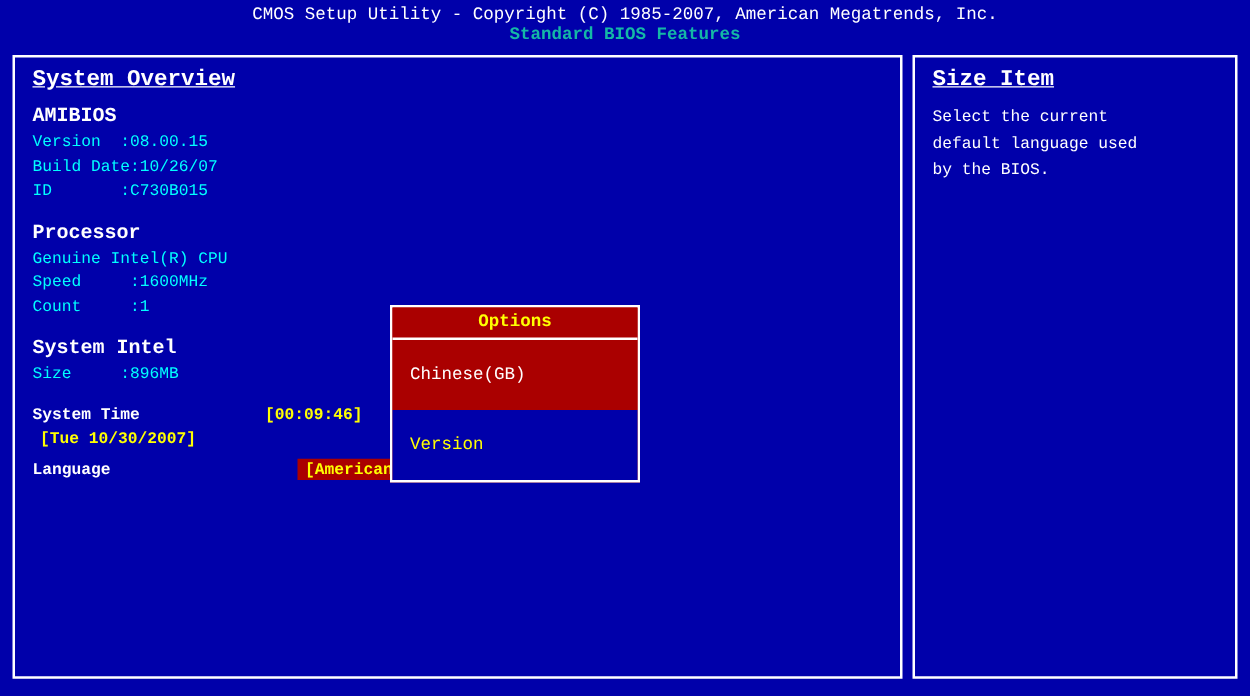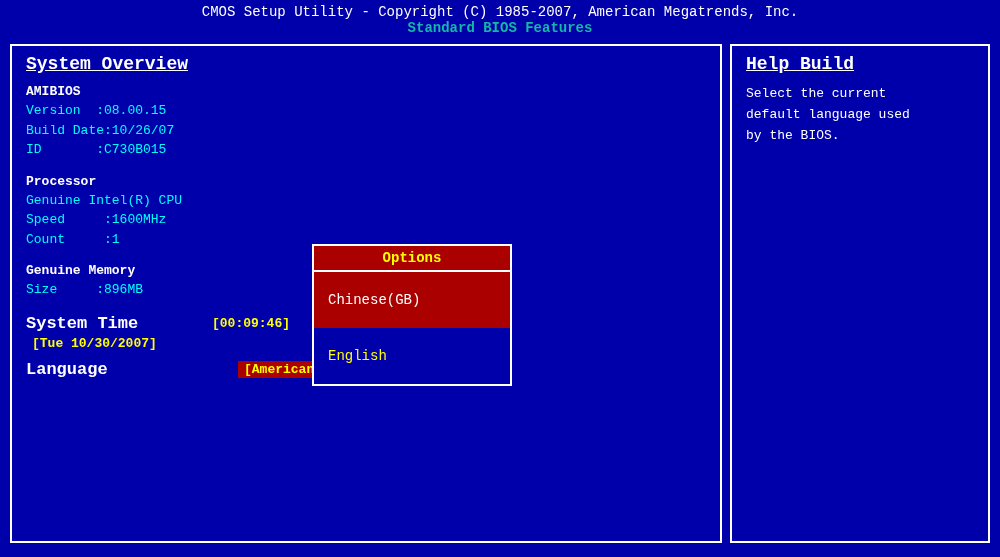--- a/index.html
+++ b/index.html
@@ -63,41 +63,41 @@
       margin-bottom: 10px;
       text-decoration: underline;
     }
 
     .section {
       margin-bottom: 14px;
     }
 
     .section-label {
       color: #ffffff;
-      font-size: 13px;
+      font-size: 16px;
       font-weight: bold;
       margin-bottom: 2px;
     }
 
     .info-line {
       color: #00ffff;
       font-size: 13px;
       line-height: 1.5;
       white-space: pre;
     }
 
     .field-row {
       display: flex;
       flex-direction: row;
       align-items: center;
       margin-bottom: 2px;
     }
     .field-label {
       color: #ffffff;
-      font-size: 17px;
+      font-size: 13px;
       font-weight: bold;
       min-width: 180px;
     }
     .field-value {
       color: #ffff00;
       font-size: 13px;
       background: #aa0000;
       padding: 1px 6px;
       font-weight: bold;
     }
@@ -165,46 +165,46 @@
     </div>
 
     <div class="section">
       <div class="section-label">Processor</div>
       <div class="info-line">Genuine Intel(R) CPU</div>
       <div class="info-line">Speed     :1600MHz</div>
       <div class="info-line">Count     :1</div>
     </div>
 
     <div class="section">
-      <div class="section-label">Genuine Memory</div>
+      <div class="section-label">System Intel</div>
       <div class="info-line">Size     :896MB</div>
     </div>
 
     <div class="field-row">
       <div class="field-label">System Time</div>
       <div class="field-value" style="background:transparent; color:#ffff00;">[00:09:46]</div>
     </div>
 
     <div class="field-row">
       <div class="field-value" style="background:transparent; color:#ffff00;">[Tue 10/30/2007]</div>
     </div>
 
     <div class="field-row" style="margin-top: 8px; gap: 32px;">
       <div class="field-label">Language</div>
       <div class="field-value">[American]</div>
     </div>
 
     <div id="options-popup">
       <div class="options-title">Options</div>
       <div class="option-item">Chinese(GB)</div>
-      <div class="option-item selected">English</div>
+      <div class="option-item selected">Version</div>
     </div>
 
   </div>
 
   <div id="right-panel">
-    <div class="panel-title">Help Build</div>
+    <div class="panel-title">Size Item</div>
     <div class="help-text">
       <span>Select the current<br>default language used<br>by the BIOS.</span>
     </div>
   </div>
 
 </div>
 
 </body></html>

